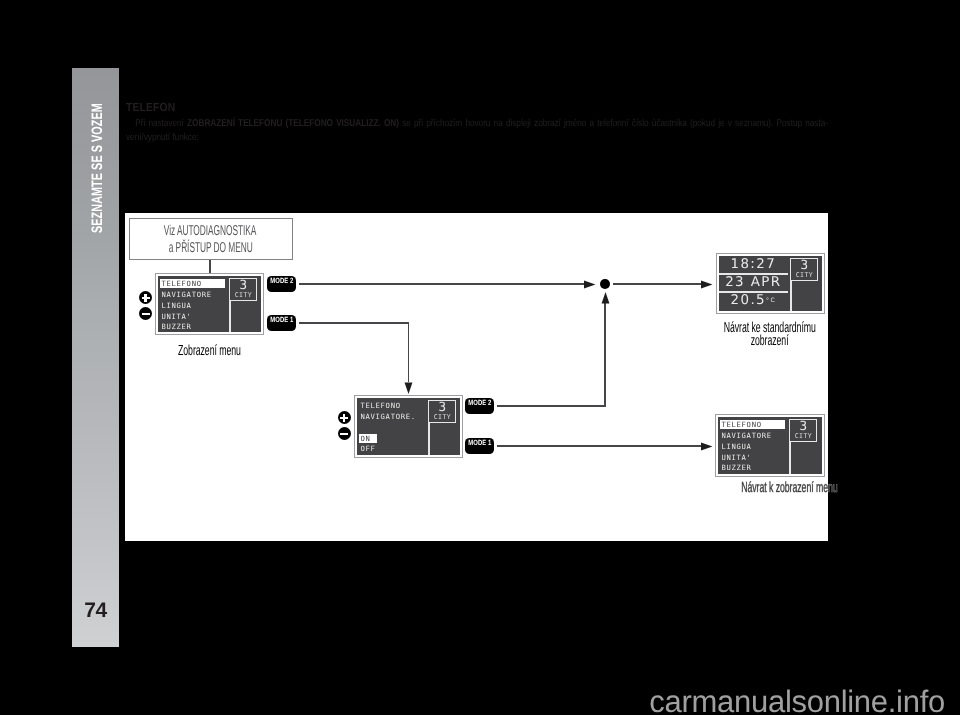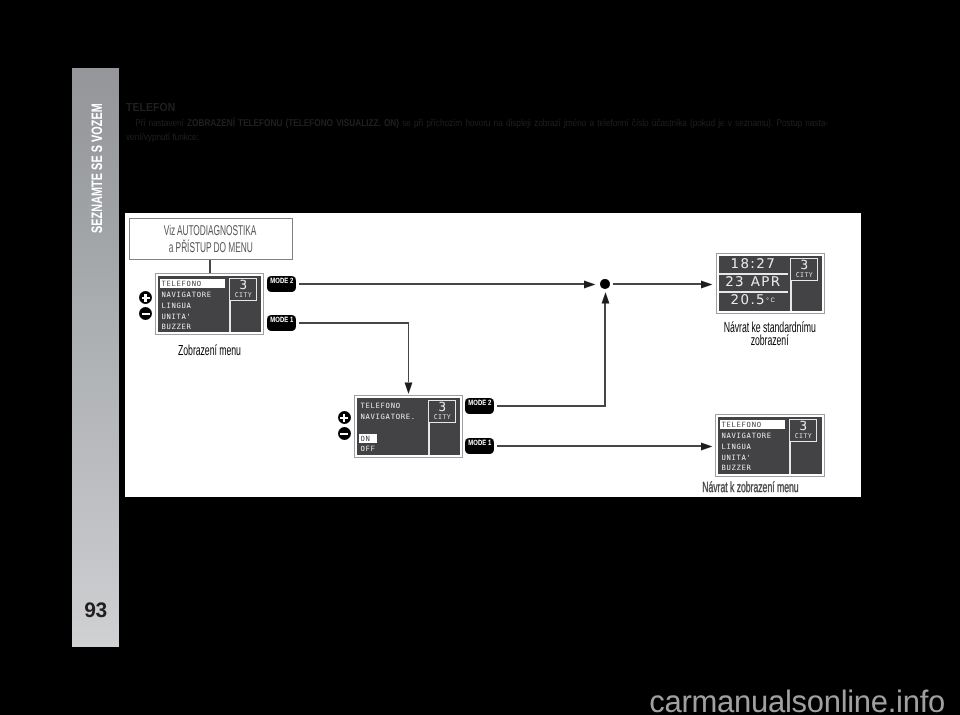--- a/index.html
+++ b/index.html
@@ -22,21 +22,21 @@
   .sec-title{position:absolute;left:126px;top:100px;color:#231f20;
        font-weight:bold;font-size:11.8px;letter-spacing:0.15px;
        transform:scaleX(0.88);transform-origin:0 0;}
   .body-copy{position:absolute;left:126px;top:117px;width:838px;color:#231f20;
        font-size:9.9px;line-height:14.1px;text-align:justify;
        text-indent:11px;letter-spacing:-0.05px;hyphens:manual;
        transform:scaleX(0.8377);transform-origin:0 0;}
   .body-copy b{font-weight:bold;}
 
   
-  .art{position:absolute;left:125px;top:213px;width:703px;height:284px;background:#fff;padding-left:33px;}
+  .art{position:absolute;left:125px;top:213px;width:703px;height:328px;background:#fff;}
 
   
   .noteBox{position:absolute;left:3.5px;top:5px;width:164px;height:42px;
         border:1.1px solid #808285;background:#fff;box-sizing:border-box;}
   .noteBox span{position:absolute;left:0;width:100%;text-align:center;
         color:#58595b;font-size:14.3px;letter-spacing:-0.1px;}
   .noteBox span i{display:inline-block;font-style:normal;transform:scaleX(0.585);transform-origin:50% 50%;white-space:nowrap;}
 
   
   .vl{position:absolute;background:#45454a;width:1.9px;}
@@ -71,36 +71,36 @@
   .pill span{display:block;white-space:nowrap;transform:scaleX(0.78);}
 
   
   .pm{position:absolute;border-radius:50%;background:#000;}
   .pm i,.pm u{position:absolute;background:#fff;display:block;text-decoration:none;}
 
   .cap{position:absolute;color:#000000;font-size:14.6px;text-align:center;
        letter-spacing:-0.1px;line-height:13.4px;
        font-family:"Liberation Sans",sans-serif;}
   .cap span.sq{display:inline-block;transform:scaleX(0.60);transform-origin:50% 50%;white-space:nowrap;}
-  .cap-dark{position:absolute;color:#3a3a3a;font-size:14.6px;text-align:left;
+  .cap-dark{position:absolute;color:#3a3a3a;font-size:14.6px;text-align:right;
        letter-spacing:-0.1px;font-family:"Liberation Sans",sans-serif;
        -webkit-text-stroke:0.7px #9b9b9b;paint-order:stroke fill;}
   .cap-dark span.sq{display:inline-block;transform:scaleX(0.60);transform-origin:50% 50%;white-space:nowrap;}
 
   .wm{position:absolute;left:0;top:684px;width:945px;text-align:right;
       color:#a0a0a0;font-size:31px;letter-spacing:-0.28px;
       font-family:"Liberation Sans",sans-serif;}
 </style>
 </head>
 <body>
 
 <div class="page">
   <div class="tab">
     <div class="tab-text">SEZNAMTE SE S VOZEM</div>
-    <div class="pagenum">93</div>
+    <div class="pagenum">74</div>
   </div>
   <div class="sec-title">TELEFON</div>
   <div class="body-copy"><span>Při nastavení </span><b>ZOBRAZENÍ TELEFONU (TELEFONO VISUALIZZ. ON)</b><span> se při příchozím hovoru na displeji zobrazí jméno a telefonní číslo účastníka (pokud je v seznamu). Postup nasta­vení/vypnutí funkce:</span></div>
   <div class="art">
     <div class="noteBox">
       <span style="top:4px;"><i>Viz AUTODIAGNOSTIKA</i></span>
       <span style="top:20.5px;"><i>a PŘÍSTUP DO MENU</i></span>
     </div>
     <div class="vl" style="left:84px;top:47px;height:14px;"></div>
 <div class="disp" style="left:30px;top:60px;width:109px;height:62px;">

